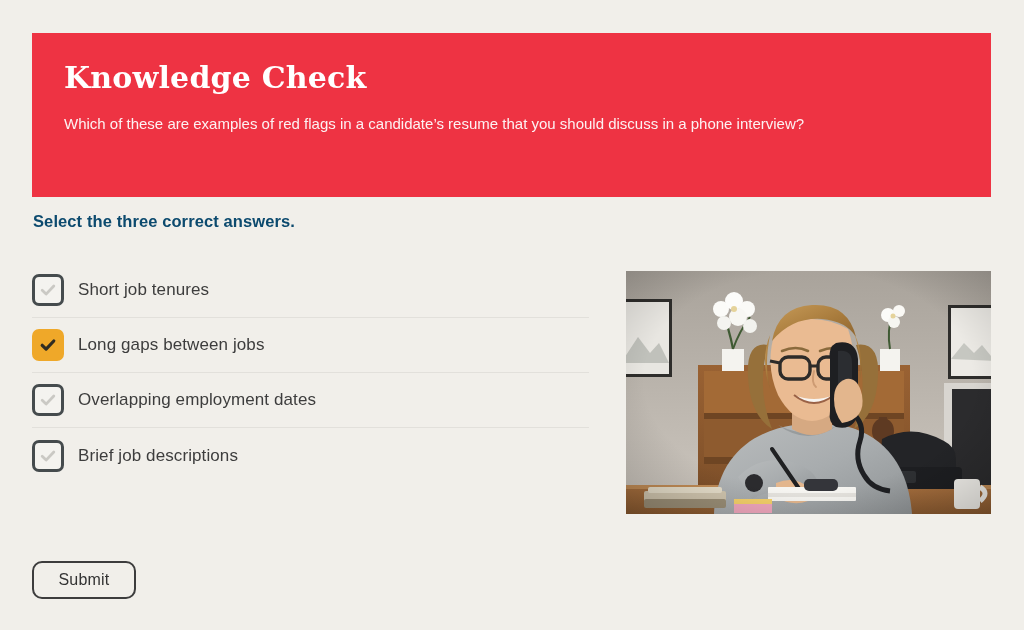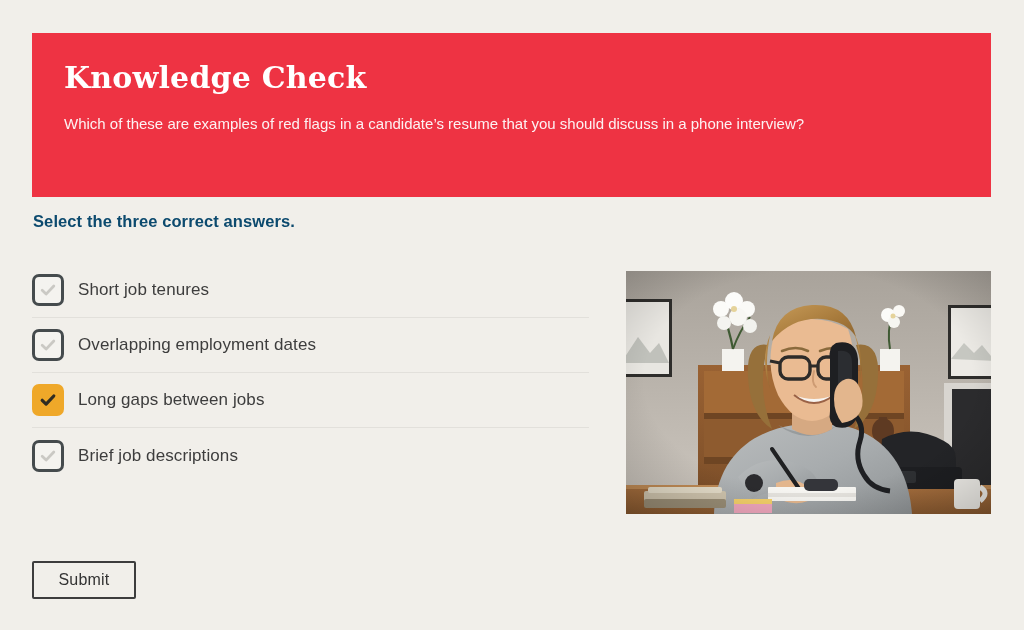--- a/index.html
+++ b/index.html
@@ -117,21 +117,21 @@
 
   
   .submit-btn {
     position: absolute;
     left: 32px;
     top: 561px;
     width: 104px;
     height: 38px;
     border: 2px solid #3d3d3d;
     background: transparent;
-    border-radius: 2px;
+    border-radius: 10px;
     font-family: "Liberation Sans", sans-serif;
     font-size: 16px;
     color: #333333;
     cursor: pointer;
     padding: 0;
     display: flex;
     align-items: center;
     justify-content: center;
     letter-spacing: 0.2px;
   }
@@ -166,35 +166,35 @@
       <span class="cb unchecked">
         <svg width="18" height="18" viewBox="0 0 18 18">
           <path d="M3.2 9.3 L7.1 13.1 L14.8 5.0" fill="none" stroke-width="2.8" stroke-linecap="round" stroke-linejoin="round"></path>
         </svg>
       </span>
       <span class="option-label">Short job tenures</span>
     </div>
 
 
     <div class="option-row">
+      <span class="cb checked">
+        <svg width="18" height="18" viewBox="0 0 18 18">
+          <path d="M3.2 9.3 L7.1 13.1 L14.8 5.0" fill="none" stroke-width="3.2" stroke-linecap="round" stroke-linejoin="round"></path>
+        </svg>
+      </span>
+      <span class="option-label">Long gaps between jobs</span>
+    </div>
+
+    <div class="option-row">
       <span class="cb unchecked">
         <svg width="18" height="18" viewBox="0 0 18 18">
           <path d="M3.2 9.3 L7.1 13.1 L14.8 5.0" fill="none" stroke-width="2.8" stroke-linecap="round" stroke-linejoin="round"></path>
         </svg>
       </span>
       <span class="option-label">Overlapping employment dates</span>
-    </div>
-
-    <div class="option-row">
-      <span class="cb checked">
-        <svg width="18" height="18" viewBox="0 0 18 18">
-          <path d="M3.2 9.3 L7.1 13.1 L14.8 5.0" fill="none" stroke-width="3.2" stroke-linecap="round" stroke-linejoin="round"></path>
-        </svg>
-      </span>
-      <span class="option-label">Long gaps between jobs</span>
     </div>
 
     <div class="option-row">
       <span class="cb unchecked">
         <svg width="18" height="18" viewBox="0 0 18 18">
           <path d="M3.2 9.3 L7.1 13.1 L14.8 5.0" fill="none" stroke-width="2.8" stroke-linecap="round" stroke-linejoin="round"></path>
         </svg>
       </span>
       <span class="option-label">Brief job descriptions</span>
     </div>

